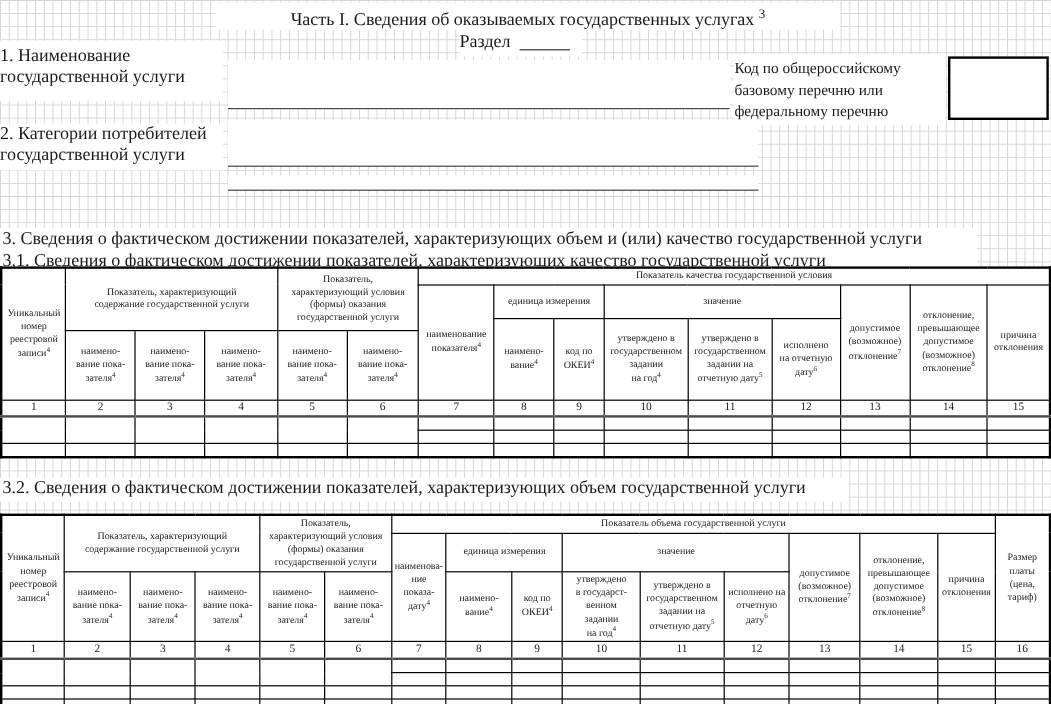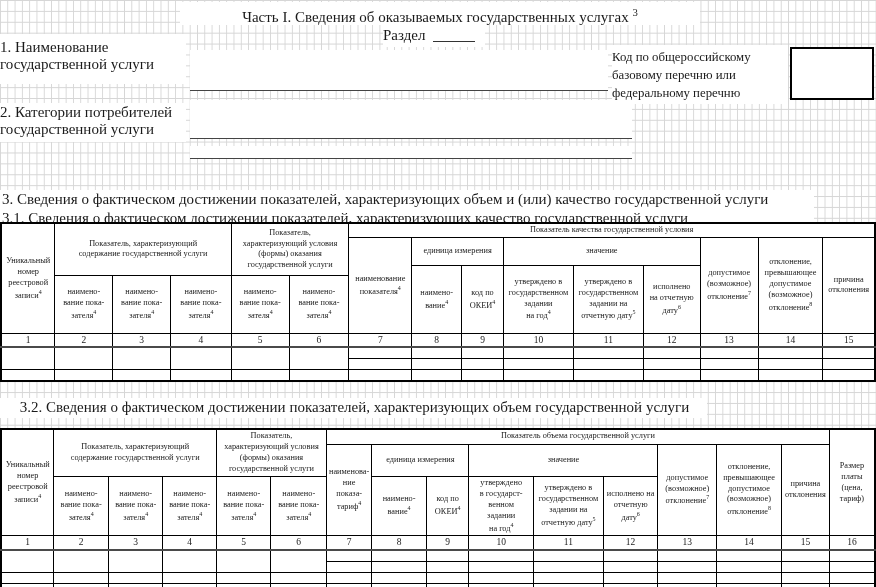--- a/index.html
+++ b/index.html
@@ -27,21 +27,21 @@
   .label1-blk{left:0;top:34px;width:186px;height:45px;padding-top:5px;}
   .field1-blk{left:190px;top:50px;width:418px;height:40px;border-bottom:1.5px solid #444;}
   .code-label-blk{left:612px;top:45px;width:176px;height:56px;padding-top:3px;font-size:12.8px;line-height:18px;}
   .code-box{left:790px;top:47px;width:80px;height:49px;border:2px solid #000;}
   .label2-blk{left:0;top:103px;width:186px;height:38px;padding-top:1px;}
   .field2-blk{left:190px;top:100px;width:442px;height:38px;border-bottom:1.5px solid #444;}
   .field3-blk{left:190px;top:146px;width:442px;height:12px;border-bottom:1.5px solid #444;}
 
   .s3-blk{left:0;top:158px;width:812px;height:19px;padding:1px 0 0 2px;margin-top:32px;}
   .s31-blk{left:0;top:209px;width:812px;height:19px;padding:1px 0 0 2px;}
-  .s32-blk{left:0;top:398px;width:705px;height:19px;padding:1px 0 0 2px;text-align:center;}
+  .s32-blk{left:0;top:398px;width:705px;height:19px;padding:1px 0 0 2px;}
 
   table.frm{position:absolute;left:0;border-collapse:collapse;table-layout:fixed;background:#fff;border:2px solid #000;}
   #t31{top:222px;}
   #t32{top:428px;}
   table.frm td{border:1px solid #000;text-align:center;vertical-align:middle;
     font-size:8.3px;line-height:1.32;padding:1px 2px;overflow:hidden;}
   #t31 tr.ra{height:14px;} #t31 tr.rb{height:28px;} #t31 tr.rc{height:10px;} #t31 tr.rd{height:58px;}
   #t32 tr.ra{height:15px;} #t32 tr.rb{height:32px;} #t32 tr.rc{height:57px;}
   tr.numrow td{font-size:9.5px;padding:0;height:11px;border-bottom:2.5px solid #4a4a4a;color:#222;}
   #t32 tr.numrow td{height:13px;}
@@ -255,21 +255,21 @@
 государственной услуги</span></td>
     <td colspan="9"><span>Показатель объема государственной услуги</span></td>
     <td rowspan="3"><span class="pre">Размер
 платы
 (цена,
 тариф)</span></td>
   </tr>
   <tr class="rb">
     <td rowspan="2"><span class="pre">наименова-
 ние показа-
-тариф</span><sup>4</sup></td>
+дату</span><sup>4</sup></td>
     <td colspan="2"><span>единица измерения</span></td>
     <td colspan="3"><span>значение</span></td>
     <td rowspan="2"><span class="pre">допустимое
 (возможное)
 отклонение</span><sup>7</sup></td>
     <td rowspan="2"><span class="pre">отклонение,
 превышающее
 допустимое
 (возможное)
 отклонение</span><sup>8</sup></td>

